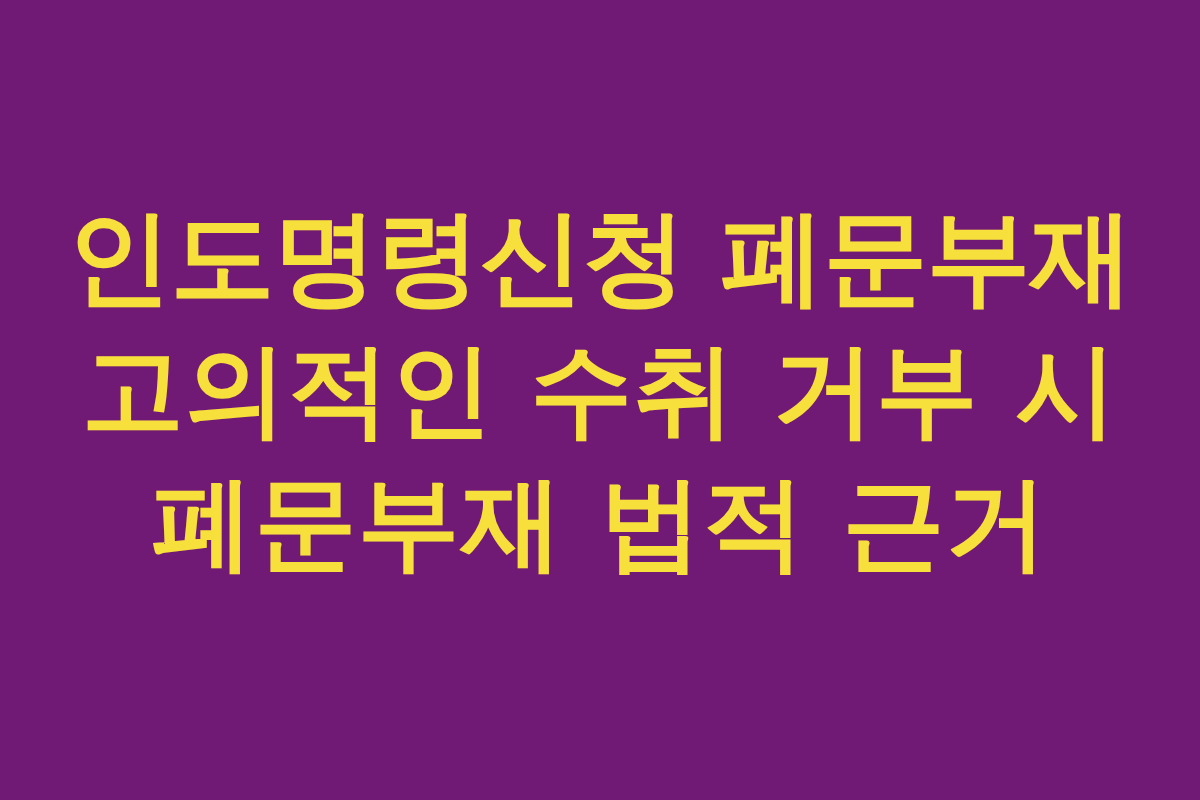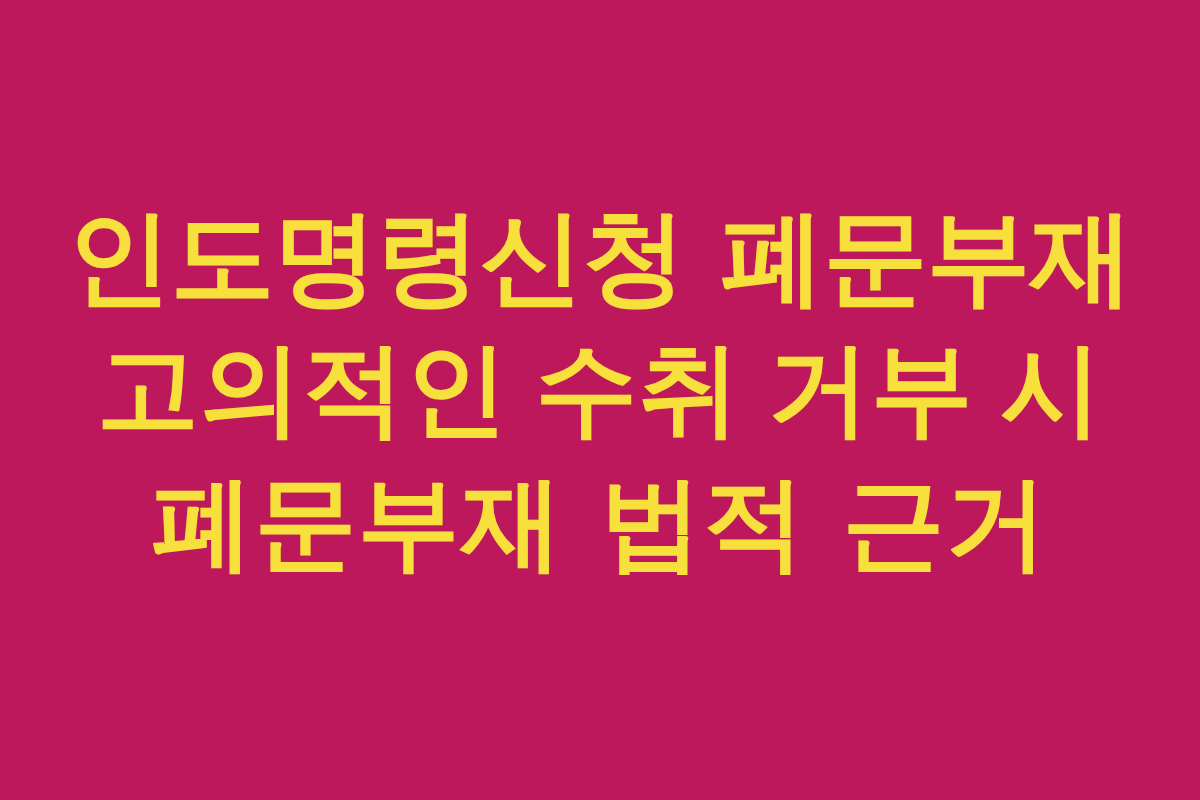--- a/index.html
+++ b/index.html
@@ -49,32 +49,31 @@
     letter-spacing: -1px;
     white-space: nowrap;
     text-rendering: geometricPrecision;
     -webkit-font-smoothing: antialiased;
   }
 
   
   .headline-line.line-2 {
     font-size: 102px;
     letter-spacing: 1px;
-    font-family: Liberation Serif, serif;
   }
 
   .headline-line.line-3 {
     font-size: 102px;
     letter-spacing: 1px;
   }
 </style>
 </head>
 <body>
 
-<div id="thumbnail-card" style="background: #be185d;">
+<div id="thumbnail-card" style="background: #701a75;">
 
   <div id="headline-block" style="text-align: center;">
 
     <span class="headline-line line-1" style="color: rgb(247, 224, 60);">인도명령신청 폐문부재</span>
 
     <span class="headline-line line-2" style="color: rgb(247, 224, 60);">고의적인 수취 거부 시</span>
 
     <span class="headline-line line-3" style="color: rgb(247, 224, 60);">폐문부재 법적 근거</span>
 
   </div>

